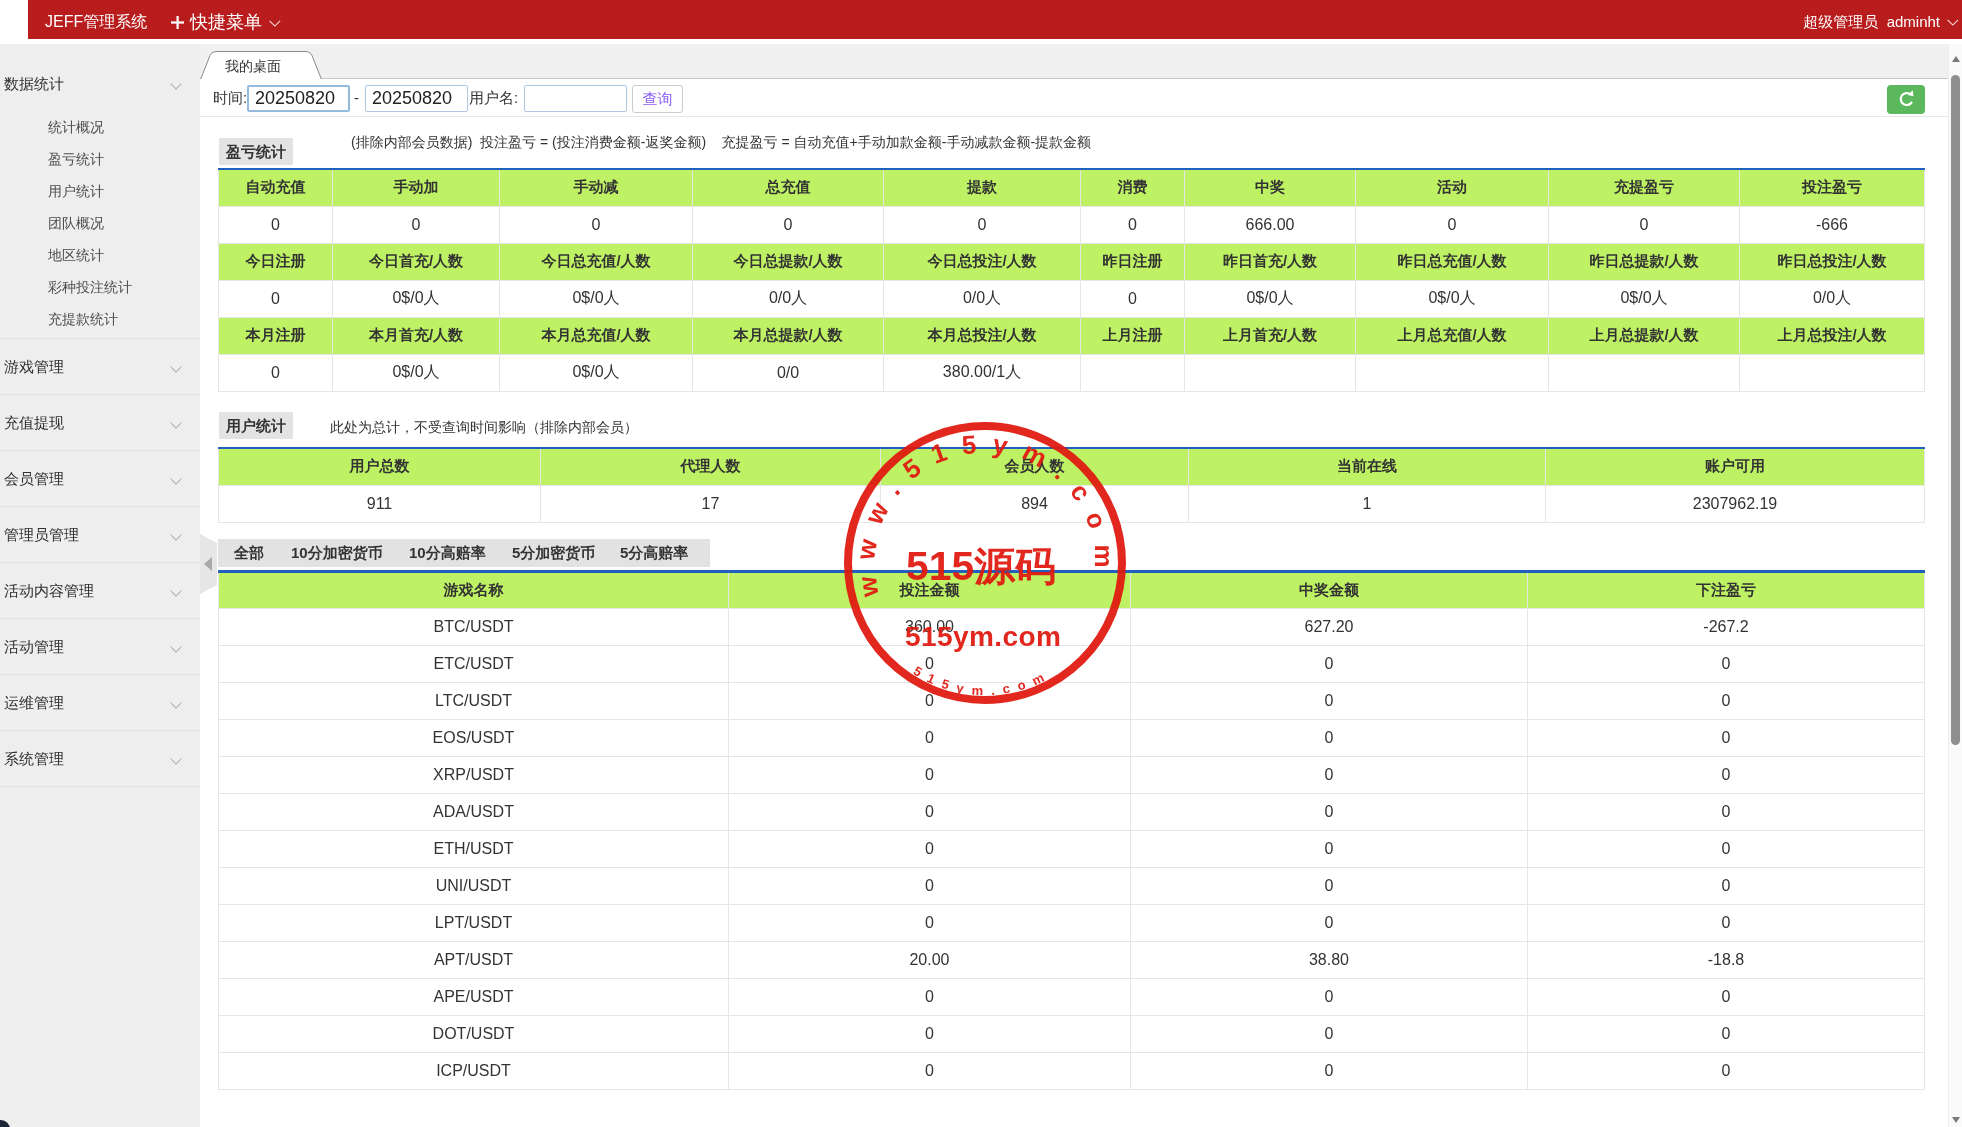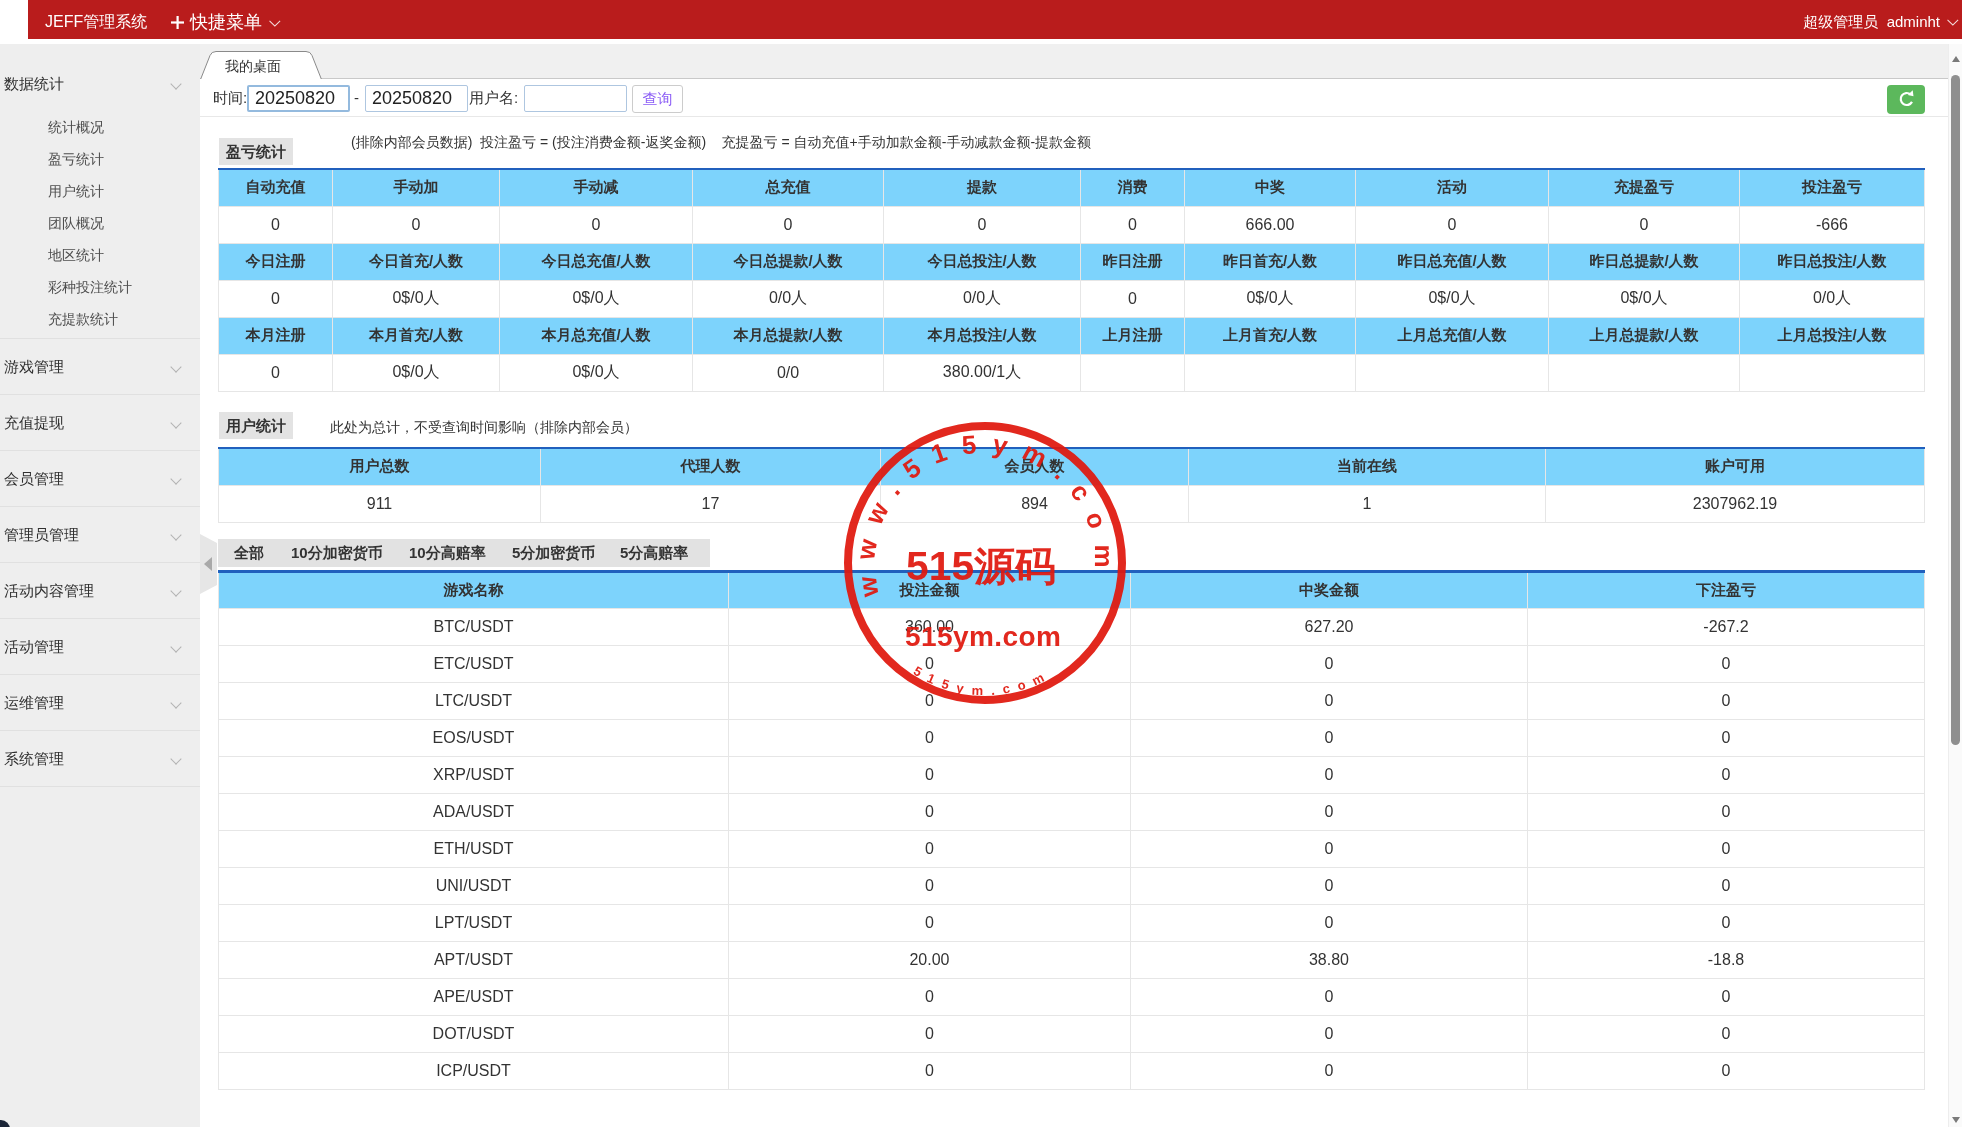--- a/index.html
+++ b/index.html
@@ -28,21 +28,21 @@
 #inp1{border:2px solid #94bade;}
 #qbtn{position:absolute;left:432px;top:6px;width:51px;height:28px;border:1px solid #ccc;border-radius:3px;background:#fff;text-align:center;line-height:26px;font-size:15px;color:#8b5cf6;}
 #gbtn{position:absolute;left:1687px;top:6px;width:38px;height:29px;background:#5cb85c;border-radius:4px;}
 
 .seclab{position:absolute;width:74px;height:27px;background:#e3e3e3;text-align:center;line-height:27px;font-size:15px;font-weight:bold;color:#333;}
 .secnote{position:absolute;font-size:14px;color:#333;}
 
 table{border-collapse:collapse;table-layout:fixed;}
 .dtab{position:absolute;border-top:2px solid #2160bd;}
 .dtab td{border:1px solid #e6e6e6;text-align:center;height:37px;font-size:16px;color:#333;background:#fff;overflow:hidden;white-space:nowrap;}
-.dtab tr.h td{background:#7dd3fc;font-weight:bold;height:37px;font-size:15px;}
+.dtab tr.h td{background:#bef264;font-weight:bold;height:37px;font-size:15px;}
 .g3{border-top:3px solid #2160bd;}
 
 #gtabs{position:absolute;left:218px;top:539px;width:492px;height:28px;background:#e2e2e2;font-size:15px;font-weight:bold;color:#333;}
 #gtabs span{position:absolute;top:0;height:28px;line-height:28px;}
 
 #handle{position:absolute;left:200px;top:534px;width:17px;height:60px;background:#e6e6e6;clip-path:polygon(0 0,100% 15%,100% 85%,0 100%);}
 #handle .tri{position:absolute;left:4px;top:23px;width:0;height:0;border-top:7px solid transparent;border-bottom:7px solid transparent;border-right:8px solid #a9a9a9;}
 
 #sbar{position:absolute;left:1948px;top:44px;width:14px;height:1083px;background:#fafafa;border-left:1px solid #ededed;}
 #sbar .thumb{position:absolute;left:2px;top:31px;width:9px;height:670px;background:#8f8f8f;border-radius:5px;}

